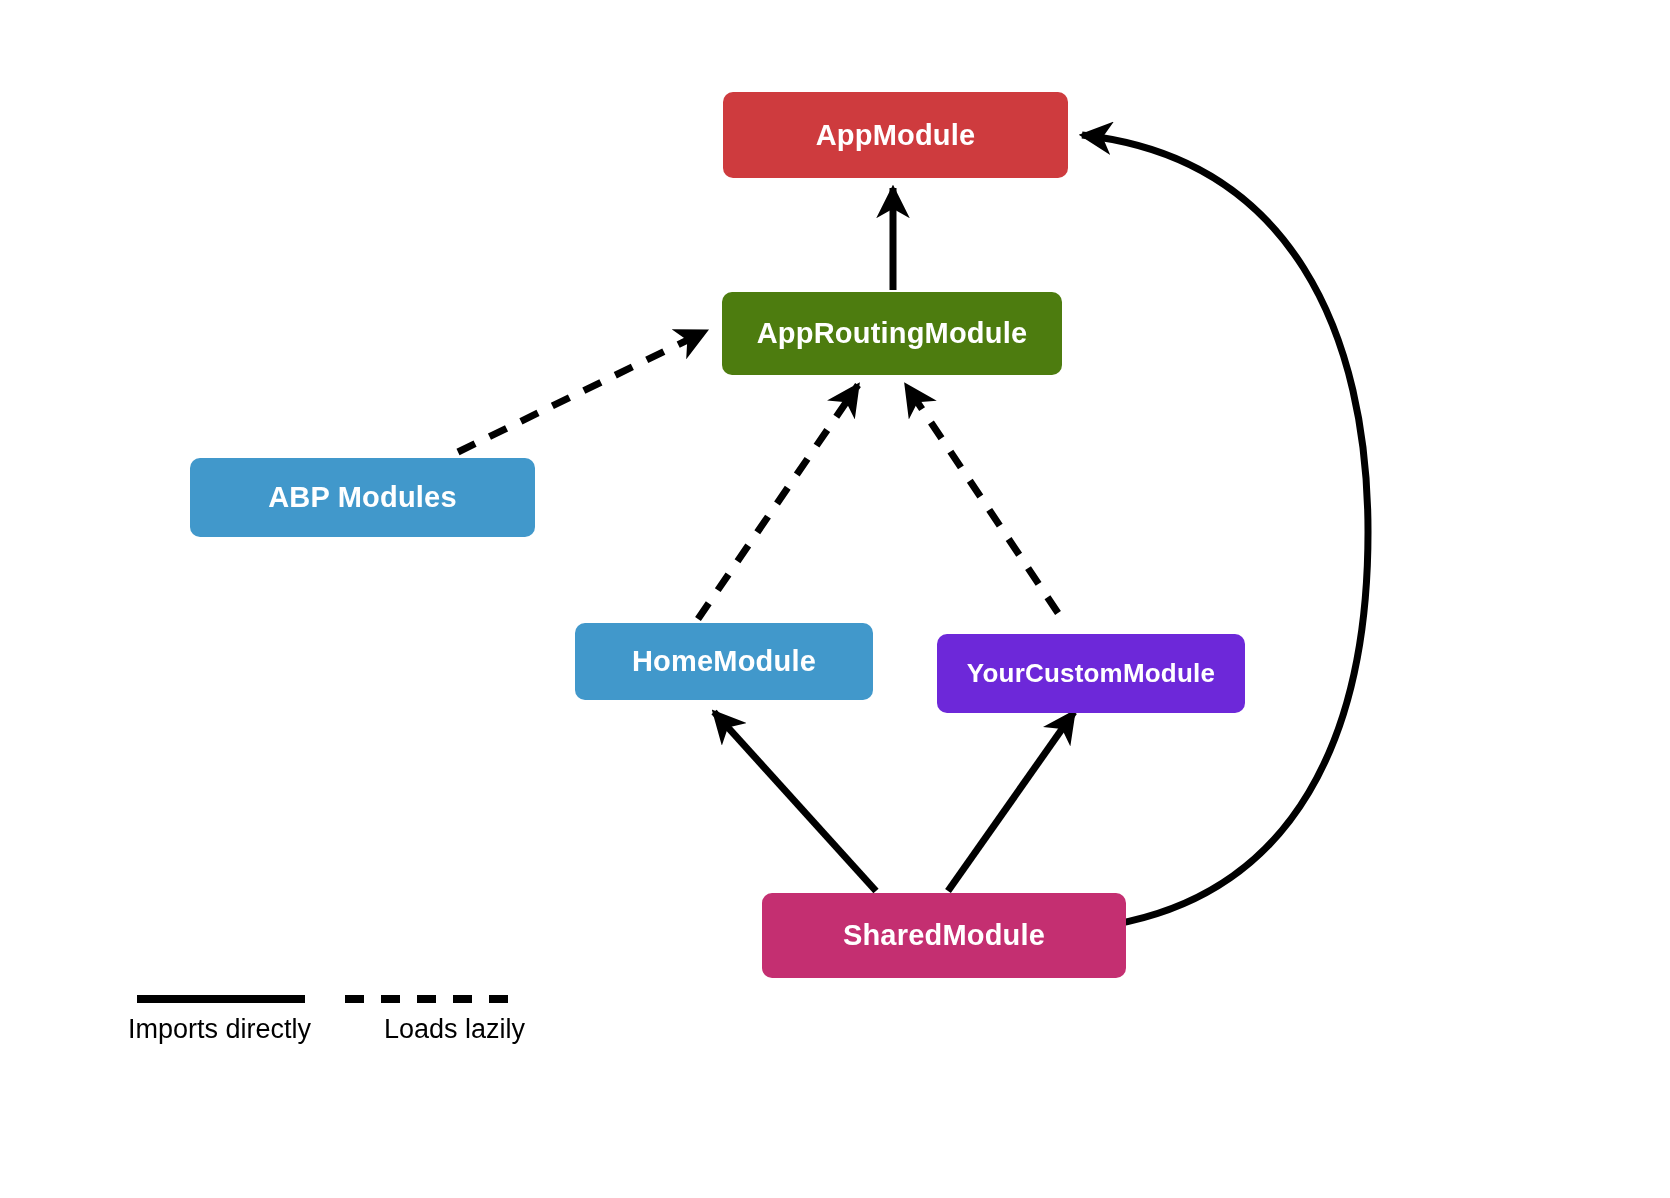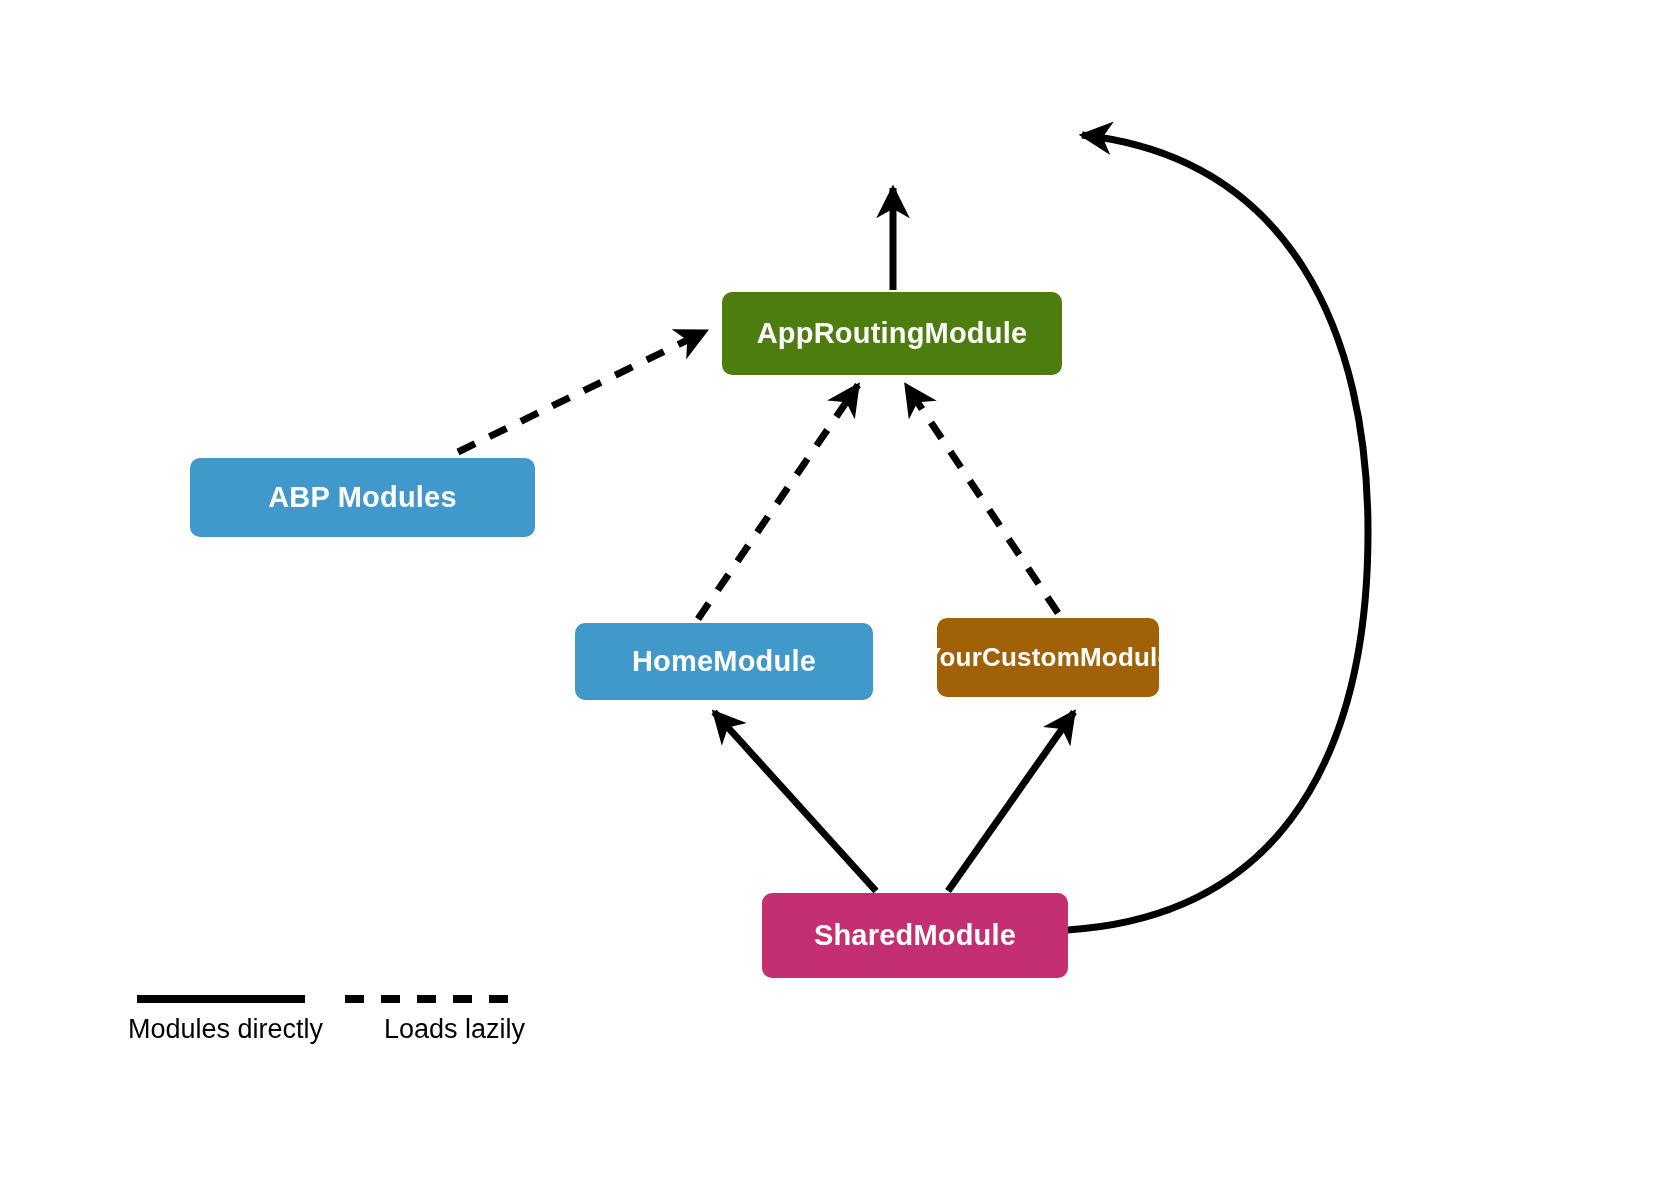--- a/index.html
+++ b/index.html
@@ -71,42 +71,45 @@
 
     <path class="edge-dashed" marker-end="url(#arrowhead)" d="M 1058 613 L 906 385"></path>
 
     <path class="edge-solid" marker-end="url(#arrowhead)" d="M 876 891 L 714 712"></path>
 
     <path class="edge-solid" marker-end="url(#arrowhead)" d="M 948 891 L 1074 712"></path>
 
     <path class="edge-solid" marker-end="url(#arrowhead)" d="M 1068 930 C 1310 914 1368 712 1368 532 C 1368 335 1292 158 1082 135"></path>
   </svg>
 
+  <div class="node" style="left: 723px; top: 92px; width: 345px; height: 86px; background-color: rgb(206, 59, 62);">
+    <span>AppModule</span>
+  </div>
 
   <div class="node" style="left: 722px; top: 292px; width: 340px; height: 83px; background-color: #4d7c0f;">
     <span>AppRoutingModule</span>
   </div>
 
   <div class="node" style="left: 190px; top: 458px; width: 345px; height: 79px; background-color: rgb(65, 152, 203);">
     <span>ABP Modules</span>
   </div>
 
   <div class="node" style="left: 575px; top: 623px; width: 298px; height: 77px; background-color: rgb(65, 152, 203);">
     <span>HomeModule</span>
   </div>
 
-  <div class="node node--tight" style="left: 937px; top: 618px; width: 222px; height: 79px; background-color: #a16207;">
+  <div class="node node--tight" style="left: 937px; top: 634px; width: 308px; height: 79px; background-color: #6d28d9;">
     <span>YourCustomModule</span>
   </div>
 
-  <div class="node" style="left: 762px; top: 893px; width: 306px; height: 85px; background-color: rgb(196, 47, 113);">
+  <div class="node" style="left: 762px; top: 893px; width: 364px; height: 85px; background-color: rgb(196, 47, 113);">
     <span>SharedModule</span>
   </div>
 
   <div class="legend">
     <div class="legend-line-solid"></div>
-    <div class="legend-label legend-label--solid">Modules directly</div>
+    <div class="legend-label legend-label--solid">Imports directly</div>
 
     <div class="legend-line-dashed"></div>
     <div class="legend-label legend-label--dashed">Loads lazily</div>
   </div>
 
 </div>
 
 </body></html>

